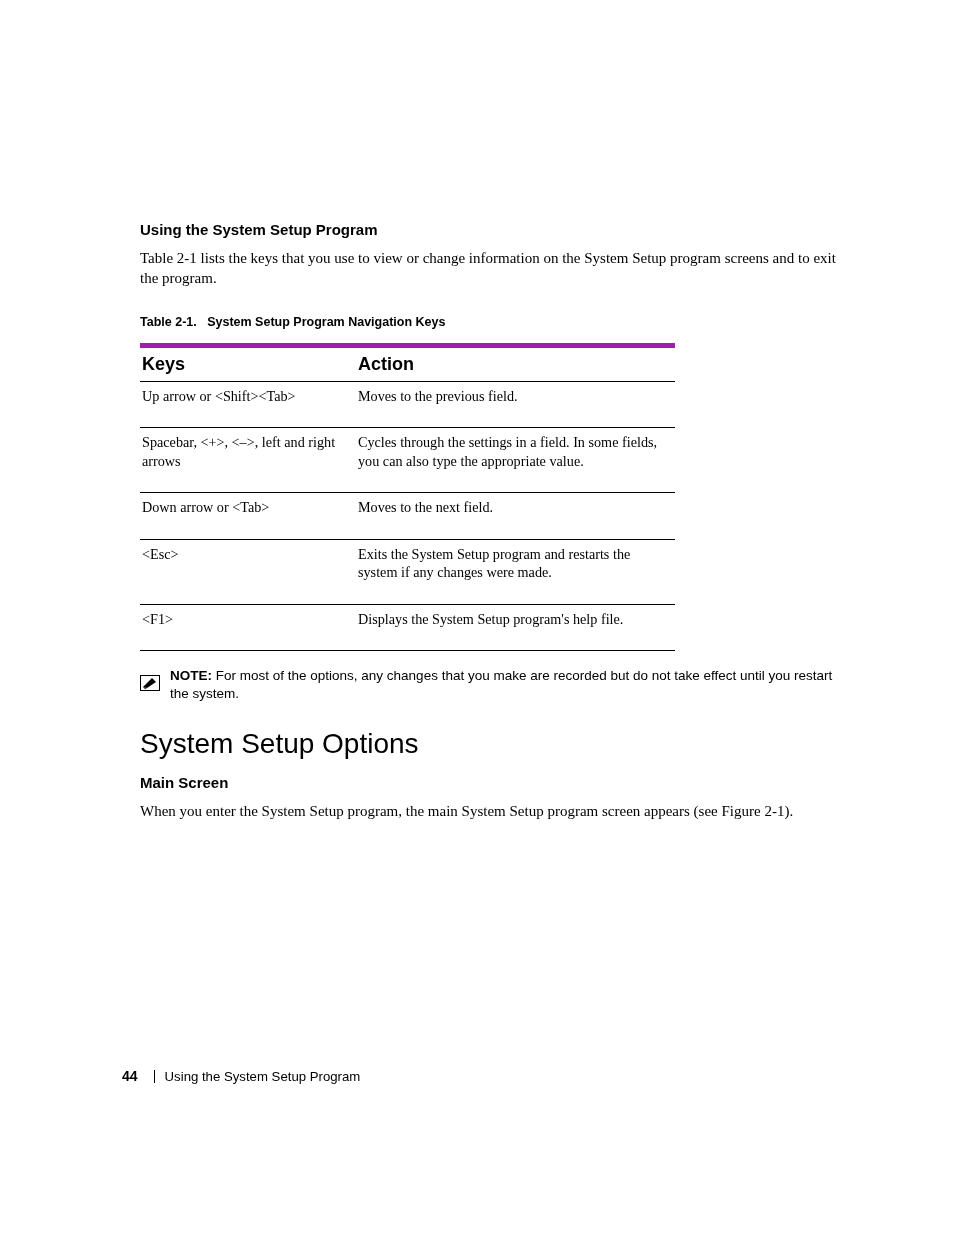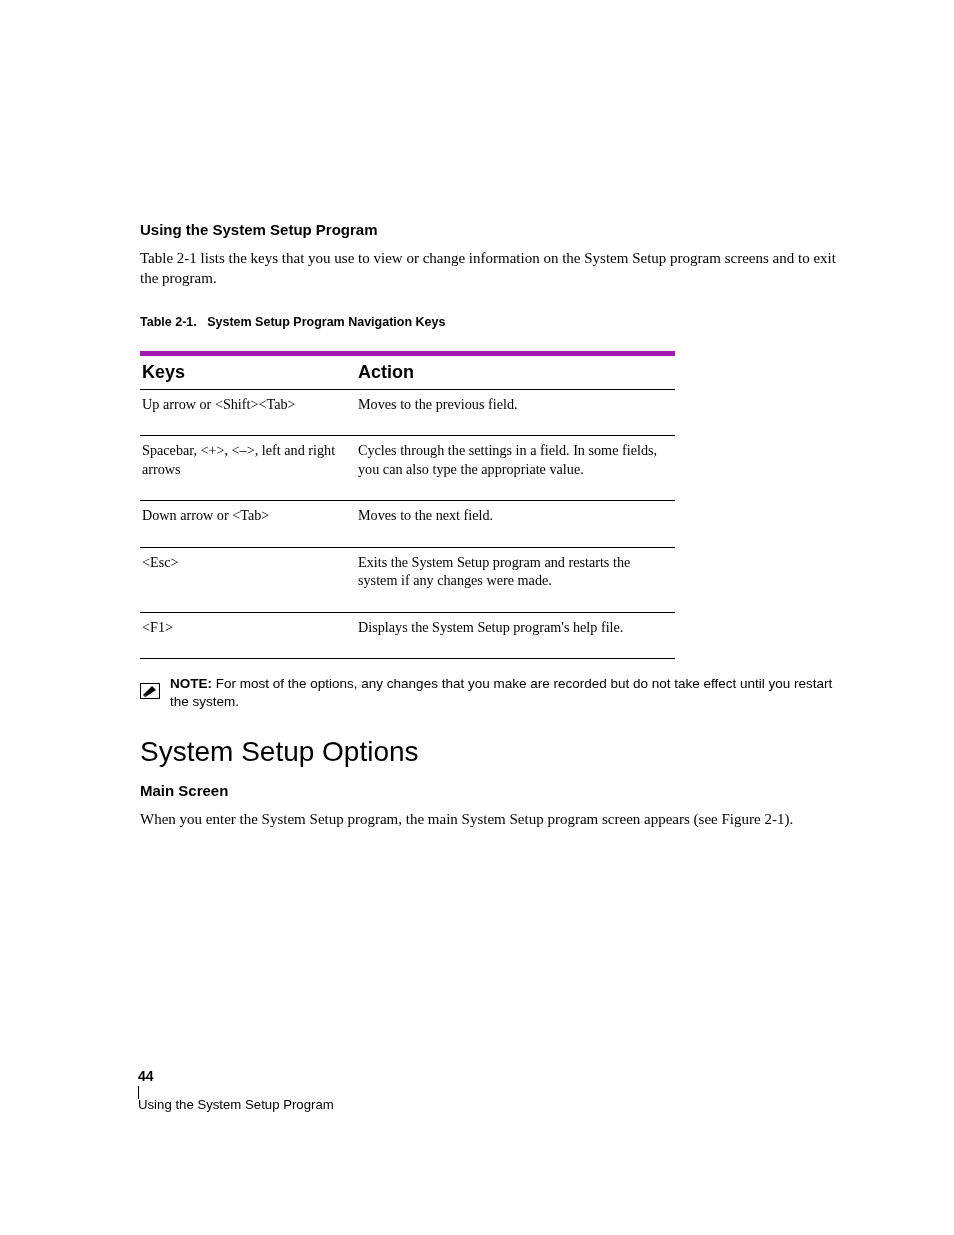--- a/index.html
+++ b/index.html
@@ -26,21 +26,21 @@
     font-size: 15px;
     margin: 0 0 10px 0;
   }
   .body-text {
     font-size: 15px;
     line-height: 1.35;
     margin: 4px 0 10px 0;
   }
   .table-caption {
     font-size: 12.5px;
-    margin: 26px 0 22px 0;
+    margin: 26px 0 14px 0;
   }
   table.nav-keys {
     border-collapse: collapse;
     width: 535px;
     font-size: 14.2px;
     line-height: 1.3;
   }
   table.nav-keys th {
     text-align: left;
     border-top: 5px solid #a21caf;
@@ -87,21 +87,20 @@
   }
 
   .footer {
     position: absolute;
     left: 122px;
     top: 1068px;
     font-size: 13.2px;
     font-family: "Helvetica Neue", Helvetica, Arial, sans-serif;
     display: flex;
     align-items: baseline;
-    flex-direction: column;
   }
   .footer .pnum {
     font-weight: 700;
     font-size: 14px;
   }
   .footer .sep {
     margin: 0 10px 0 16px;
     width: 1px;
     height: 13px;
     background: #000;

